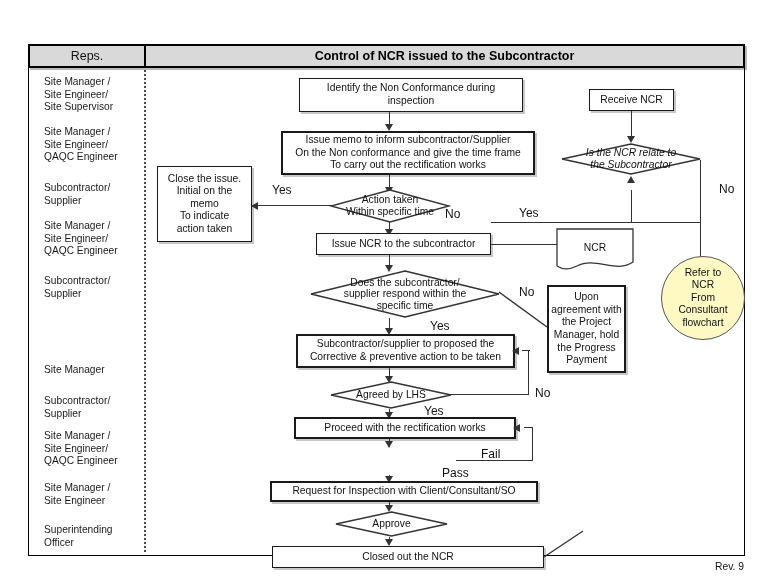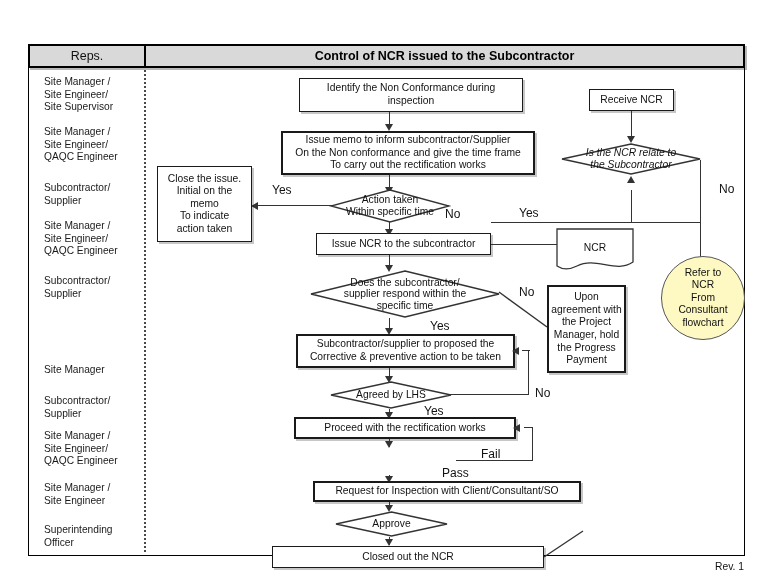--- a/index.html
+++ b/index.html
@@ -362,21 +362,21 @@
   <div class="elabel" style="left:481px; top:447px;">Fail</div>
   <div class="ln lnh" style="left:456px; top:460px; width:77px;"></div>
   <div class="ln lnv" style="left:532px; top:428px; height:33px;"></div>
   <div class="ln lnh" style="left:524px; top:427px; width:9px;"></div>
   <div class="arrow left" style="left:513px; top:424px;"></div>
 
   <div class="elabel" style="left:442px; top:466px;">Pass</div>
   <div class="ln lnv" style="left:389px; top:475px; height:6px;"></div>
   <div class="arrow down" style="left:385px; top:476px;"></div>
 
-  <div class="box thick" style="left:270px; top:481px; width:268px; height:21px;margin-left:43px;">Request for Inspection with Client/Consultant/SO</div>
+  <div class="box thick" style="left:270px; top:481px; width:268px; height:21px;">Request for Inspection with Client/Consultant/SO</div>
 
   <div class="ln lnv" style="left:389px; top:502px; height:8px;"></div>
   <div class="arrow down" style="left:385px; top:505px;"></div>
 
   <div class="diamond" style="left:335px; top:511px; width:113px; height:26px;">
     <svg width="113" height="26" viewBox="0 0 113 26">
       <polygon points="56.5,1 112,13 56.5,25 1,13" fill="#fff" stroke="#333" stroke-width="1.3"></polygon>
     </svg>
     <div class="dtxt">Approve</div>
   </div>
@@ -384,15 +384,15 @@
   <div class="ln lnv" style="left:389px; top:537px; height:8px;"></div>
   <div class="arrow down" style="left:385px; top:539px;"></div>
 
   <div class="box" style="left:272px; top:546px; width:272px; height:22px;">Closed out the NCR</div>
 
   <svg class="diagline" style="left:0; top:0; width:768px; height:576px;">
     <line x1="544" y1="557" x2="583" y2="531" stroke="#333" stroke-width="1.4"></line>
   </svg>
 
 
-  <div class="rev">Rev. 1</div>
+  <div class="rev">Rev. 9</div>
 
 </div>
 
 </body></html>

